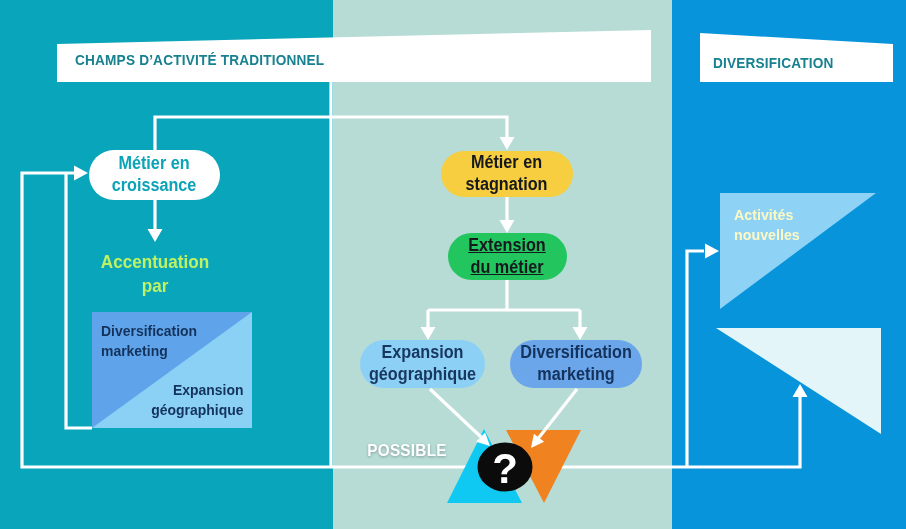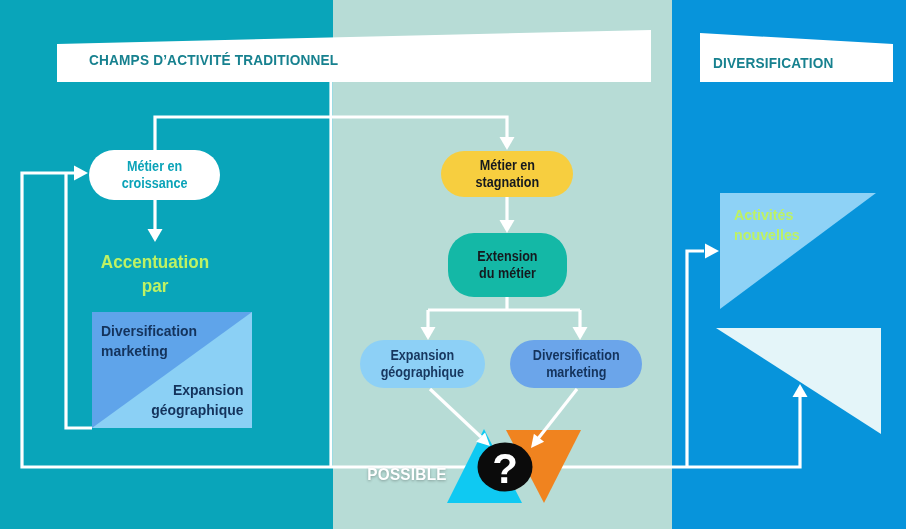--- a/index.html
+++ b/index.html
@@ -13,55 +13,55 @@
   .band-right { left:672px; width:234px; background:#0794db; }
 
   svg.overlay { position:absolute; left:0; top:0; z-index:2; }
 
   .abs { position:absolute; z-index:3; }
   .ml  { white-space:pre-line; }
 
   .banner { background:#ffffff; display:flex; align-items:center; }
   .banner-left  { left:57px; top:28px; width:594px; height:54px;
                   clip-path:polygon(0 16px, 100% 2px, 100% 100%, 0 100%);
-                  padding-left:32px; box-sizing:border-box; }
+                  padding-left:18px; box-sizing:border-box; }
   .banner-right { left:700px; top:33px; width:193px; height:49px;
                   clip-path:polygon(0 0, 100% 11px, 100% 100%, 0 100%);
                   padding-left:13px; box-sizing:border-box; }
   .banner-text { color:#17818f; font-size:15.5px; letter-spacing:0.2px;
                  display:inline-block; transform:scaleX(0.88); transform-origin:left center;
                  padding-top:10px; }
 
   .pill { border-radius:26px; display:flex; align-items:center; justify-content:center;
-          text-align:center; font-size:14px; line-height:1.22; }
+          text-align:center; font-size:18px; line-height:1.22; }
   .pill-inner { display:block; transform:scaleX(0.9); transform-origin:center; }
   .pill-croissance { left:89px;  top:150px; width:131px; height:50px; background:#ffffff; color:#0ba3b8; }
   .pill-stagnation { left:441px; top:151px; width:132px; height:46px; background:#f7ce3f; color:#15191e; }
-  .pill-extension  { left:448px; top:233px; width:119px; height:64px; background:#14b8a6; color:#15191e; }
+  .pill-extension  { left:448px; top:233px; width:119px; height:47px; background:#22c55e; color:#15191e;text-decoration:underline; }
   .pill-expansion  { left:360px; top:340px; width:125px; height:48px; background:#8dd0f6; color:#17375f; }
   .pill-diversif   { left:510px; top:340px; width:132px; height:48px; background:#6ba5ea; color:#14335c; }
 
   .label { color:#bef264; font-size:19px; line-height:1.25; text-align:center; }
   .accentuation { left:90px; top:250px; width:130px; }
 
   .matrix { left:92px; top:312px; width:160px; height:116px; background:#8bd0f5; }
   .matrix-dark { position:absolute; left:0; top:0; width:100%; height:100%;
                  background:#5fa4ea; clip-path:polygon(0 0, 100% 0, 0 100%); }
   .matrix-text { position:absolute; color:#14335c; font-size:15.5px; line-height:1.28; }
   .matrix-tl { left:9px; top:9px; text-align:left; }
   .matrix-tl > span  { display:inline-block; transform:scaleX(0.9); transform-origin:left top; }
   .matrix-br { right:9px; bottom:8px; text-align:right; }
   .matrix-br > span  { display:inline-block; transform:scaleX(0.9); transform-origin:right bottom; }
 
   .verdict { color:#ffffff; font-size:17px; letter-spacing:0.3px; text-align:center;
-             text-shadow:0 1px 3px rgba(0,0,0,0.3);margin-top:24px; }
+             text-shadow:0 1px 3px rgba(0,0,0,0.3); }
   .possible { left:355px; top:441px; width:104px; }
   .difficile { left:571px; top:441px; width:104px; }
 
-  .tri-label { color:#bef264; font-size:15.5px; line-height:1.28; }
+  .tri-label { color:#fef9c3; font-size:15.5px; line-height:1.28; }
   .activites { left:734px; top:205px; width:110px; text-align:left; }
   .activites > span { display:inline-block; transform:scaleX(0.92); transform-origin:left top; }
   .synergies { left:780px; top:340px; width:100px; text-align:center; }
 </style>
 </head>
 <body>
 
 <div class="stage">
 
   <div class="band band-left"></div>

